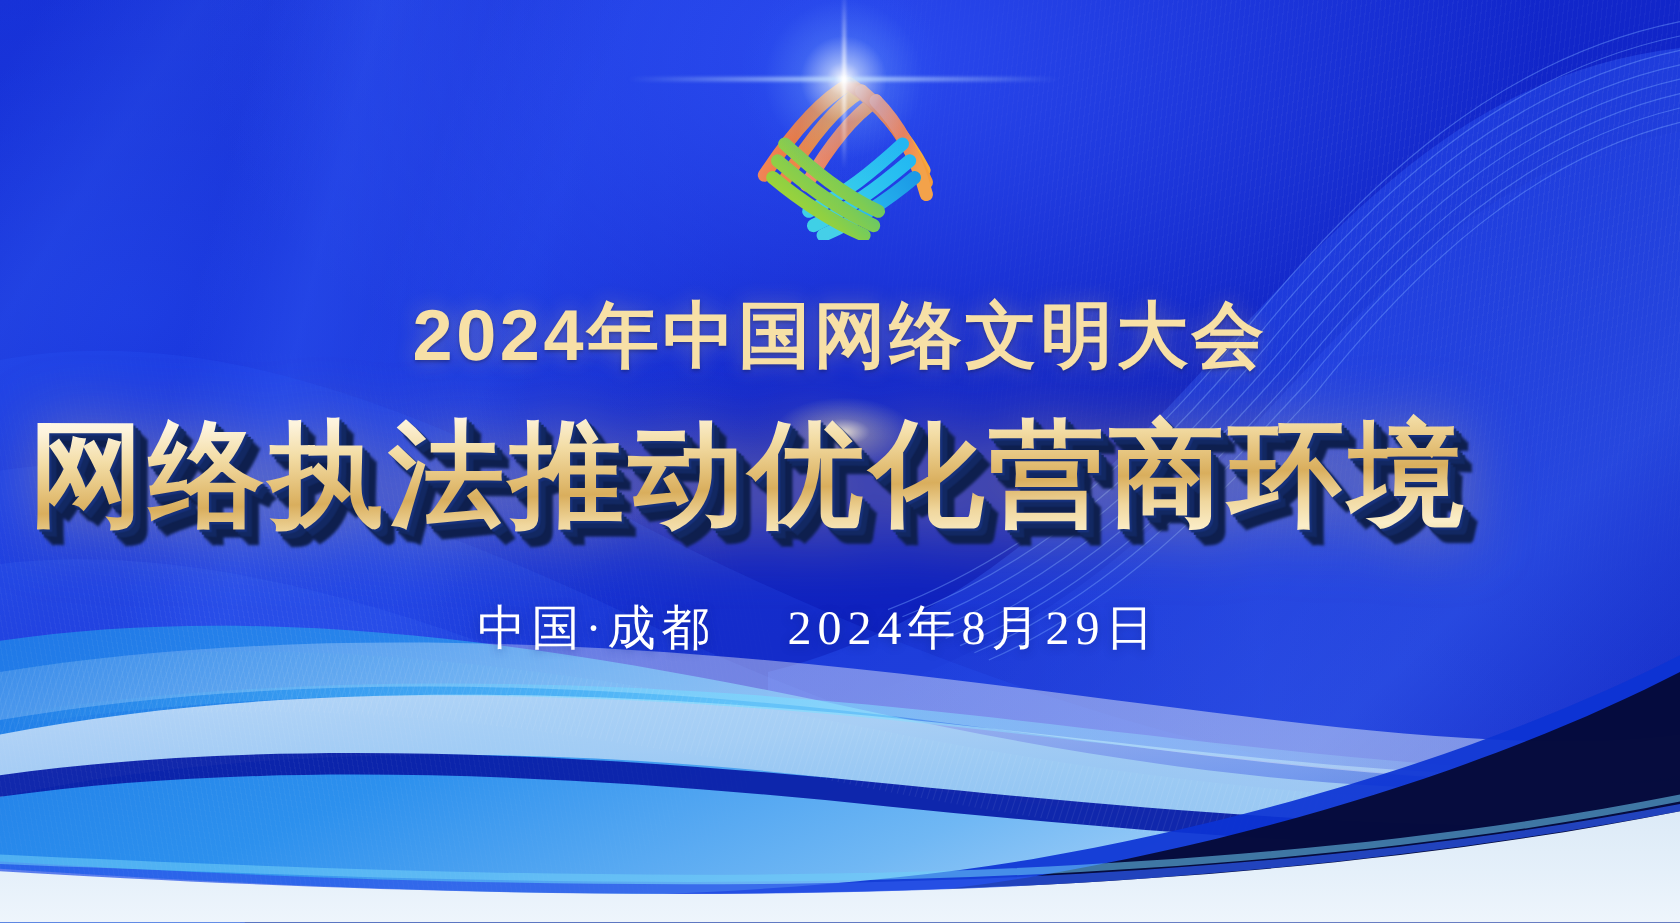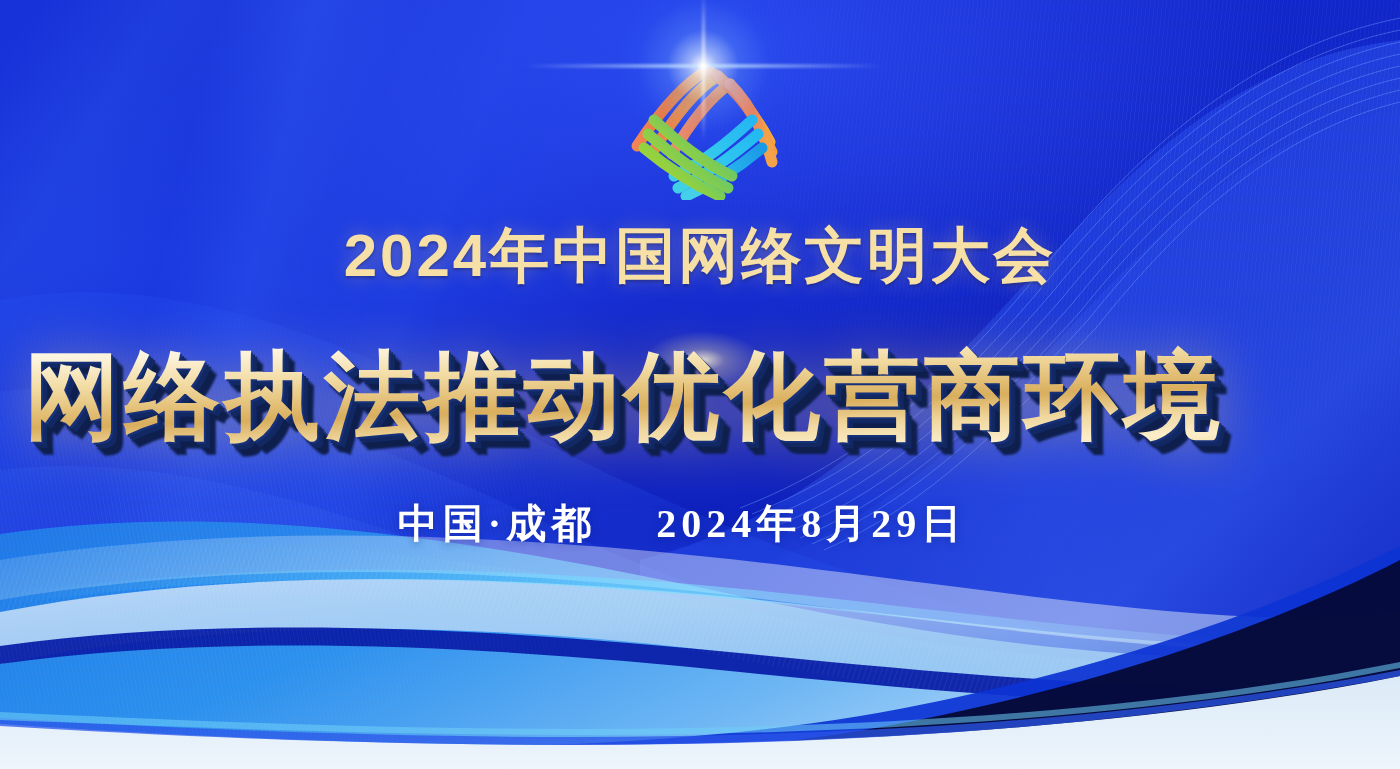--- a/index.html
+++ b/index.html
@@ -108,21 +108,21 @@
   
   #text-block {
     position: absolute;
     left: 0; top: 0;
     width: 1400px;
     text-align: center;
   }
 
   #conference-title {
     position: absolute;
-    top: 216px; left: 0; width: 1400px;
+    top: 240px; left: 0; width: 1400px;
     font-size: 60px;
     font-weight: 700;
     letter-spacing: 3px;
     color: #f7e0a6;
     text-shadow: 0 0 18px rgba(255,214,120,0.30), 0 2px 3px rgba(8,22,110,0.55);
     white-space: nowrap;
   }
 
   #headline-wrap {
     position: absolute;
@@ -155,21 +155,21 @@
       drop-shadow(4px 4px 0 #122862)
       drop-shadow(6px 7px 1px #0e1f4e)
       drop-shadow(0 0 26px rgba(255,205,110,0.30));
   }
 
   #subtitle {
     position: absolute;
     top: 496px; left: 0; width: 1364px;
     font-family: "Liberation Serif", "DejaVu Serif", serif;
     font-size: 40px;
-    font-weight: 700;
+    font-weight: 400;
     letter-spacing: 5px;
     color: #ffffff;
     text-shadow: 0 1px 8px rgba(10,30,130,0.45);
     white-space: nowrap;
   }
   #subtitle .gap { display: inline-block; width: 30px; }
 </style>
 </head>
 <body>
 

